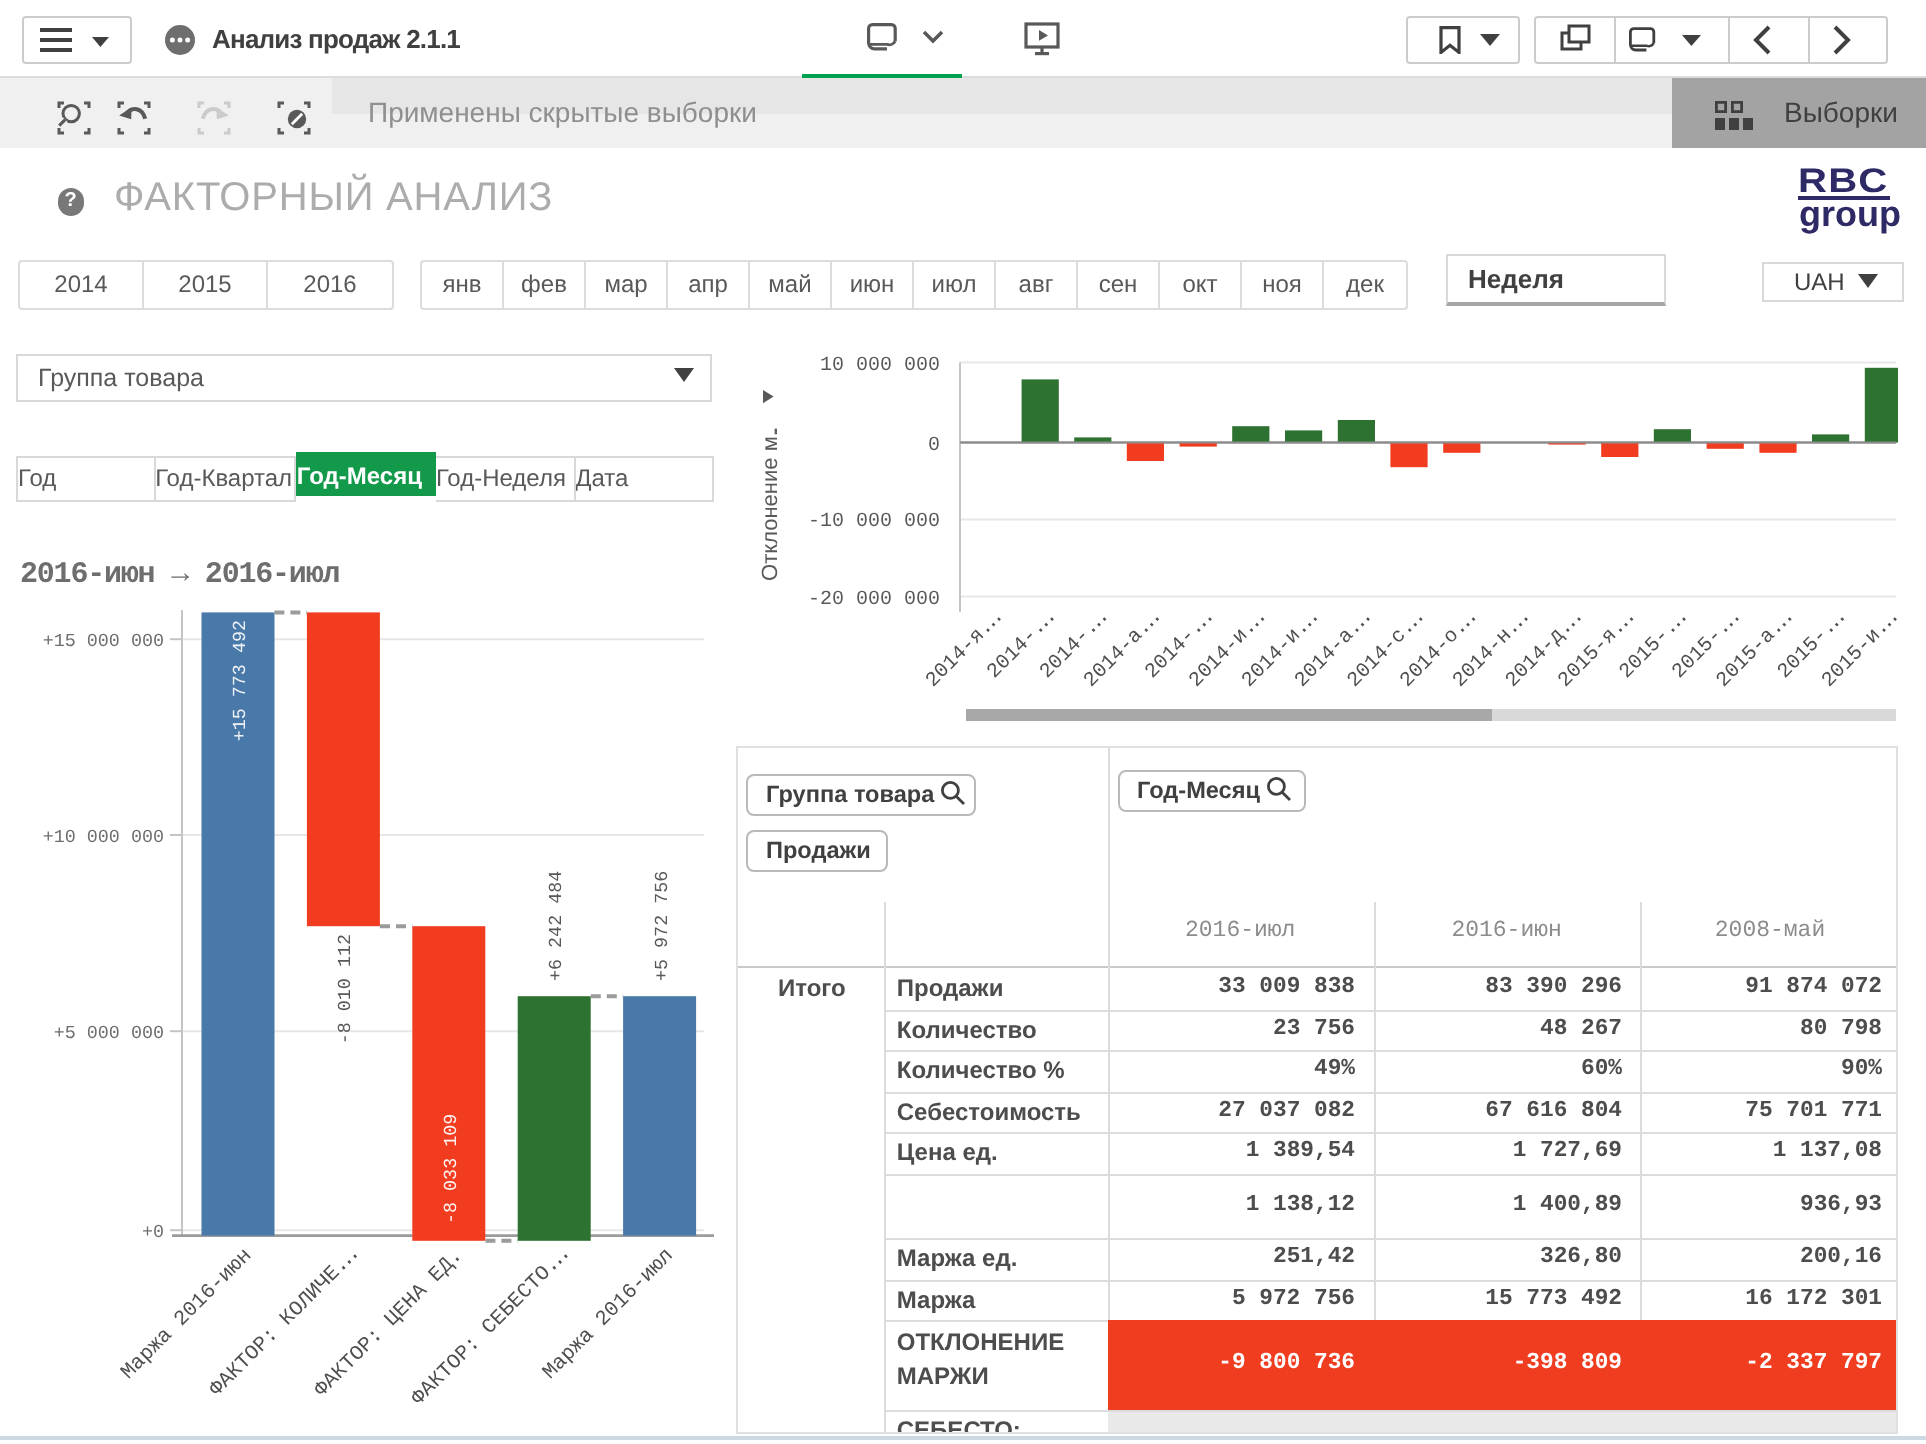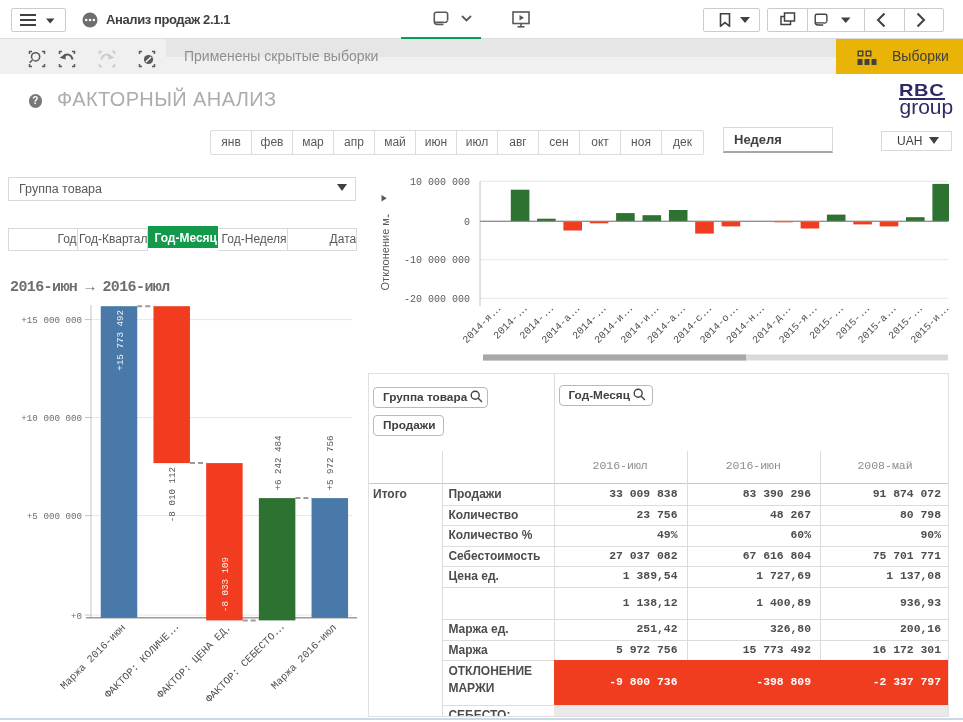--- a/index.html
+++ b/index.html
@@ -6,36 +6,36 @@
 .abs{position:absolute}
 #page{position:relative;width:963px;height:722px}
 
 #topbar{position:absolute;left:0;top:0;width:963px;height:39px;background:#fff;border-bottom:1px solid #dcdcdc}
 .tbtn{position:absolute;background:#fff;border:1px solid #ccc;border-radius:2px}
 #ttitle{position:absolute;left:106px;top:12px;font-size:13px;font-weight:bold;color:#404040;letter-spacing:-0.4px}
 #greenline{position:absolute;left:401px;top:36.5px;width:79.5px;height:2px;background:#00a151}
 
 #tb2{position:absolute;left:0;top:39px;width:963px;height:35px;background:#f0f0f0}
 #tb2msg{position:absolute;left:166px;top:0;width:670px;height:18px;background:#e6e6e6;color:#8f8f8f;font-size:14px;line-height:35px;padding-left:18px}
-#tb2sel{position:absolute;left:836px;top:0;width:127px;height:35px;background:#eab308}
+#tb2sel{position:absolute;left:836px;top:0;width:127px;height:35px;background:#a3a3a3}
 #tb2sel span{position:absolute;left:56px;top:9px;font-size:14px;color:#404040}
 
 #qmark{position:absolute;left:28.5px;top:94px;width:13.5px;height:13.5px;border-radius:50%;background:#787878;color:#fff;font-size:10px;font-weight:bold;text-align:center;line-height:14px}
 #htitle{position:absolute;left:57px;top:88px;font-size:20px;color:#acacac;letter-spacing:0.4px}
 
 .fgrp{position:absolute;display:flex;top:130px;height:25px}
 .fbtn{border:1px solid #dcdcdc;border-left:none;background:#fff;color:#595959;font-size:12px;text-align:center;line-height:23px}
 .fbtn:first-child{border-left:1px solid #dcdcdc;border-radius:2px 0 0 2px}
 .fbtn:last-child{border-radius:0 2px 2px 0}
 #nedelya{position:absolute;left:723px;top:127px;width:110px;height:26px;background:#fff;border:1px solid #d9d9d9;border-bottom:2px solid #a6a6a6;font-size:13px;font-weight:bold;color:#404040;line-height:24px;padding-left:10px}
 #uah{position:absolute;left:881px;top:131px;width:71px;height:20px;background:#fff;border:1px solid #d9d9d9;font-size:12px;color:#404040;line-height:18px;padding-left:15px}
 
 #gdrop{position:absolute;left:8px;top:177px;width:348px;height:24px;background:#fff;border:1px solid #d9d9d9;font-size:12.5px;color:#595959;line-height:22px;padding-left:10px}
 #tabs{position:absolute;left:8px;top:228px;display:flex;height:24px;align-items:flex-start}
-.tab{border:1px solid #d9d9d9;border-left:none;background:#fff;color:#595959;font-size:12px;text-align:right;line-height:21px;height:23px;width:69.6px;white-space:nowrap;overflow:hidden}
+.tab{border:1px solid #d9d9d9;border-left:none;background:#fff;color:#595959;font-size:12px;text-align:left;line-height:21px;height:23px;width:69.6px;white-space:nowrap;overflow:hidden}
 .tab:first-child{border-left:1px solid #d9d9d9}
 .tab.on{background:#12994a;border-color:#12994a;color:#fff;font-weight:bold;margin-top:-2.2px;height:22.5px;line-height:22px}
 .tri{width:0;height:0;border-left:5.5px solid transparent;border-right:5.5px solid transparent;border-top:7px solid #404040;position:absolute}
 
 #pivot{position:absolute;left:368px;top:373px;width:581px;height:344px;background:#fff;border:1px solid #e0e0e0;overflow:hidden}
 .pbtn{position:absolute;background:#fff;border:1px solid #b9b9b9;border-radius:4px;font-size:11.8px;font-weight:bold;color:#404040;white-space:nowrap}
 .cell{position:absolute;font-size:12px;font-weight:bold;color:#4d4d4d;overflow:hidden}
 .num{font-family:"Liberation Mono",monospace;font-size:11.4px;text-align:right;font-weight:bold}
 .hborder{position:absolute;background:#dcdcdc;height:1px}
 .vborder{position:absolute;background:#dcdcdc;width:1px}
@@ -137,23 +137,28 @@
  <rect x="0.5" y="9" width="5" height="6" fill="#404040"></rect>
       <rect x="7.5" y="9" width="5" height="6" fill="#404040"></rect>
       <rect x="14.5" y="9" width="5" height="6" fill="#404040"></rect>
 </svg>
 
 <div id="qmark">?</div>
 <div id="htitle">ФАКТОРНЫЙ АНАЛИЗ</div>
 <div style="position:absolute;left:899px;top:85px;width:46px;color:#2d2a66">
       <div style="position:absolute;left:0;top:0;font-size:17px;font-weight:bold;letter-spacing:0.5px;line-height:12px;transform:scaleX(1.18);transform-origin:0 0">RBC</div>
       <div style="position:absolute;left:0;top:12.5px;width:46px;height:2.2px;background:#2d2a66"></div>
-      <div style="position:absolute;left:0.5px;top:11px;font-size:21px;font-weight:normal;line-height:22px;transform:scaleX(1.0);transform-origin:0 0">group</div>
+      <div style="position:absolute;left:0.5px;top:11px;font-size:18px;font-weight:bold;line-height:22px;transform:scaleX(1.0);transform-origin:0 0">group</div>
     </div>
 
+<div class="fgrp" style="left:9px">
+ <div class="fbtn" style="width:63px">2014</div>
+      <div class="fbtn" style="width:62px">2015</div>
+      <div class="fbtn" style="width:63px">2016</div>
+</div>
 <div class="fgrp" style="left:210px">
  <div class="fbtn" style="width:42px">янв</div>
       <div class="fbtn" style="width:41px">фев</div>
       <div class="fbtn" style="width:41px">мар</div>
       <div class="fbtn" style="width:41px">апр</div>
       <div class="fbtn" style="width:41px">май</div>
       <div class="fbtn" style="width:41px">июн</div>
       <div class="fbtn" style="width:41px">июл</div>
       <div class="fbtn" style="width:41px">авг</div>
       <div class="fbtn" style="width:41px">сен</div>
@@ -315,21 +320,21 @@
       <div class="hborder" style="left:73.4px;top:265.6px;width:507.6px"></div>
       <div class="cell" style="left:79.4px;top:248.1px;width:104px">Маржа ед.</div>
       <div class="cell num" style="left:190px;top:249.35000000000002px;width:118.5px">251,42</div>
       <div class="cell num" style="left:323px;top:249.35000000000002px;width:119px">326,80</div>
       <div class="cell num" style="left:456px;top:249.35000000000002px;width:116px">200,16</div>
       <div class="hborder" style="left:73.4px;top:286.1px;width:507.6px"></div>
       <div class="cell" style="left:79.4px;top:268.6px;width:104px">Маржа</div>
       <div class="cell num" style="left:190px;top:269.85px;width:118.5px">5 972 756</div>
       <div class="cell num" style="left:323px;top:269.85px;width:119px">15 773 492</div>
       <div class="cell num" style="left:456px;top:269.85px;width:116px">16 172 301</div>
-      <div class="cell" style="left:4px;top:113px;width:92px">Итого</div>
+      <div class="cell" style="left:20px;top:113px;width:92px">Итого</div>
       <div class="abs" style="left:184.6px;top:286.1px;width:396.4px;height:44.9px;background:#f03d20"></div>
       <div class="cell" style="left:79.4px;top:289px;width:104px;line-height:17px">ОТКЛОНЕНИЕ МАРЖИ</div>
       <div class="cell num" style="left:190px;top:301.5px;width:118.5px;color:#fff">-9 800 736</div>
       <div class="cell num" style="left:323px;top:301.5px;width:119px;color:#fff">-398 809</div>
       <div class="cell num" style="left:456px;top:301.5px;width:116px;color:#fff">-2 337 797</div>
       <div class="hborder" style="left:73.4px;top:331px;width:507.6px"></div>
       <div class="abs" style="left:184.6px;top:332px;width:396.4px;height:12px;background:#e9e9e9"></div>
       <div class="cell" style="left:79.4px;top:334px;width:104px">СЕБЕСТО:</div>
     </div>
 <div id="bottomline"></div>

